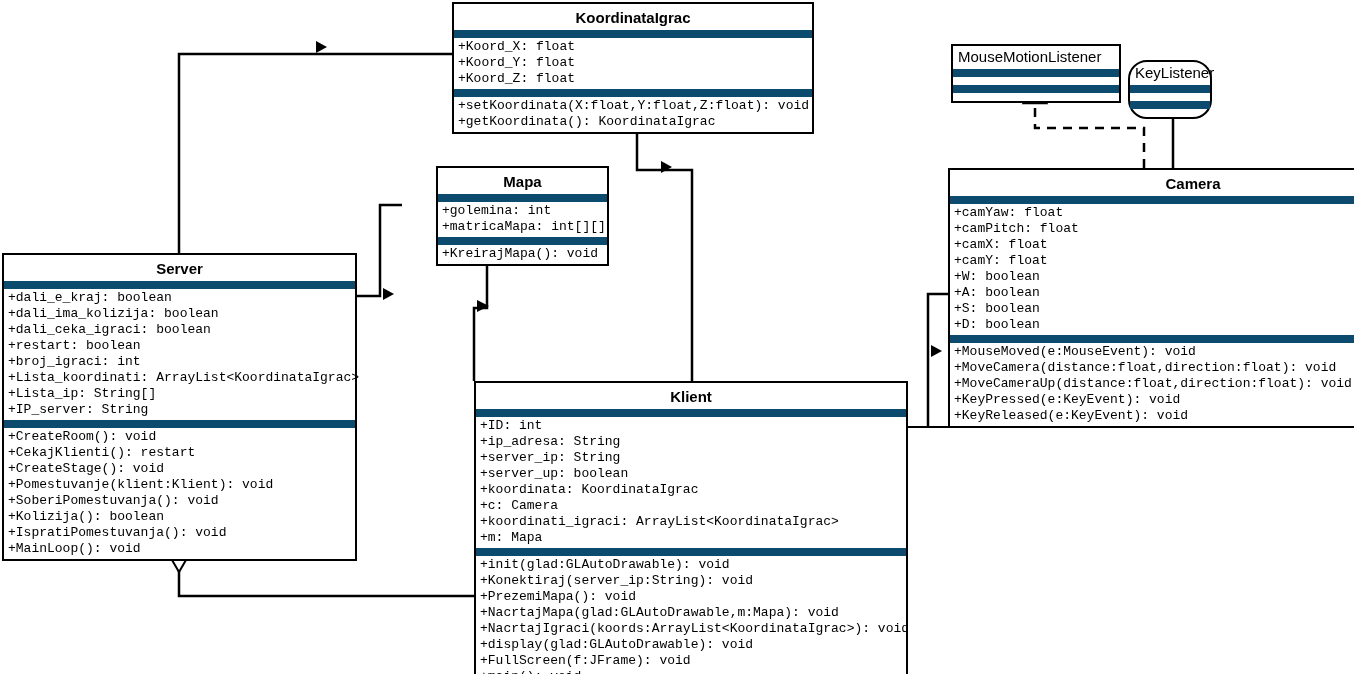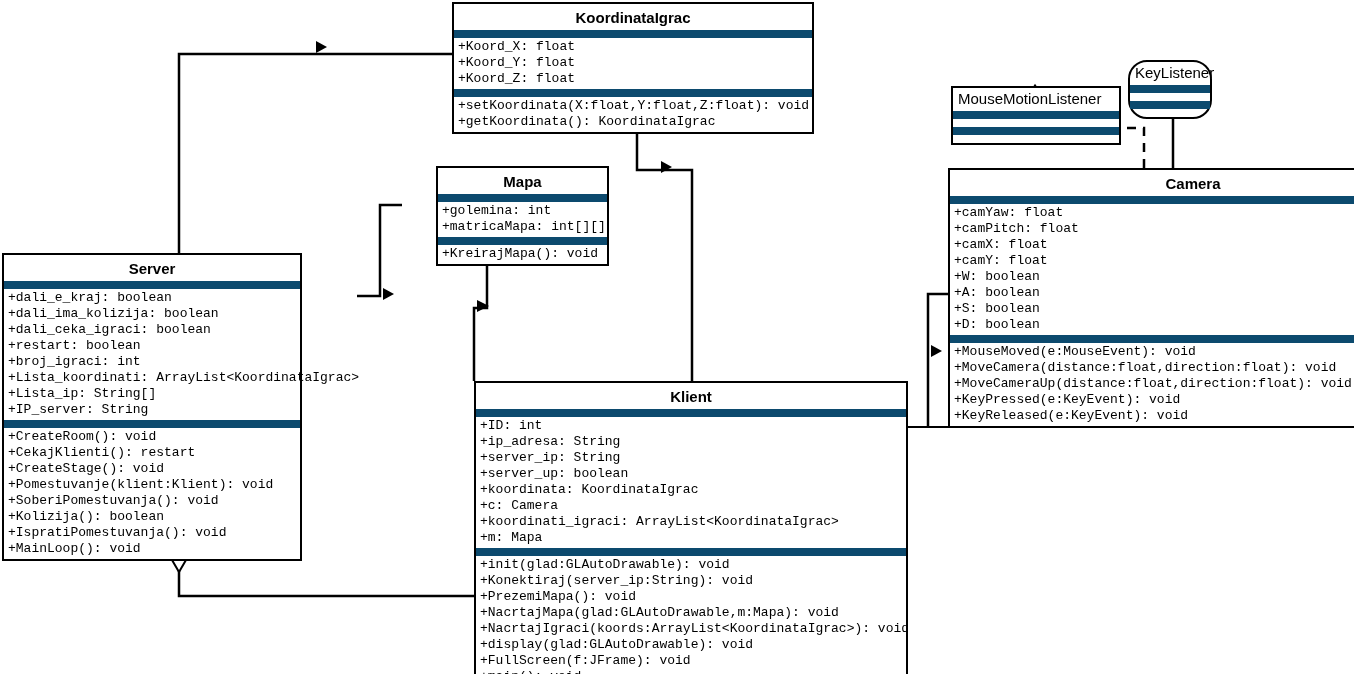--- a/index.html
+++ b/index.html
@@ -143,21 +143,21 @@
     <div class="uml-title">Mapa</div>
     <div class="compartment">
       <div class="member">+golemina: int</div>
       <div class="member">+matricaMapa: int[][]</div>
     </div>
     <div class="compartment">
       <div class="member">+KreirajMapa(): void</div>
     </div>
   </div>
 
-  <div class="uml-class" style="left:2px; top:253px; width:300px;">
+  <div class="uml-class" style="left:2px; top:253px; width:355px;">
     <div class="uml-title">Server</div>
     <div class="compartment">
       <div class="member">+dali_e_kraj: boolean</div>
       <div class="member">+dali_ima_kolizija: boolean</div>
       <div class="member">+dali_ceka_igraci: boolean</div>
       <div class="member">+restart: boolean</div>
       <div class="member">+broj_igraci: int</div>
       <div class="member">+Lista_koordinati: ArrayList&lt;KoordinataIgrac&gt;</div>
       <div class="member">+Lista_ip: String[]</div>
       <div class="member">+IP_server: String</div>
@@ -212,21 +212,21 @@
     </div>
     <div class="compartment">
       <div class="member">+MouseMoved(e:MouseEvent): void</div>
       <div class="member">+MoveCamera(distance:float,direction:float): void</div>
       <div class="member">+MoveCameraUp(distance:float,direction:float): void</div>
       <div class="member">+KeyPressed(e:KeyEvent): void</div>
       <div class="member">+KeyReleased(e:KeyEvent): void</div>
     </div>
   </div>
 
-  <div class="uml-class" style="left:951px; top:44px; width:170px;margin-top:42px;">
+  <div class="uml-class" style="left:951px; top:44px; width:170px;">
     <div class="uml-title plain">MouseMotionListener</div>
     <div class="compartment empty"></div>
     <div class="compartment empty"></div>
   </div>
 
   <div class="uml-class" style="left:1128px; top:60px; width:84px;border-radius:19px;">
     <div class="uml-title plain">KeyListener</div>
     <div class="compartment empty"></div>
     <div class="compartment empty"></div>
   </div>

